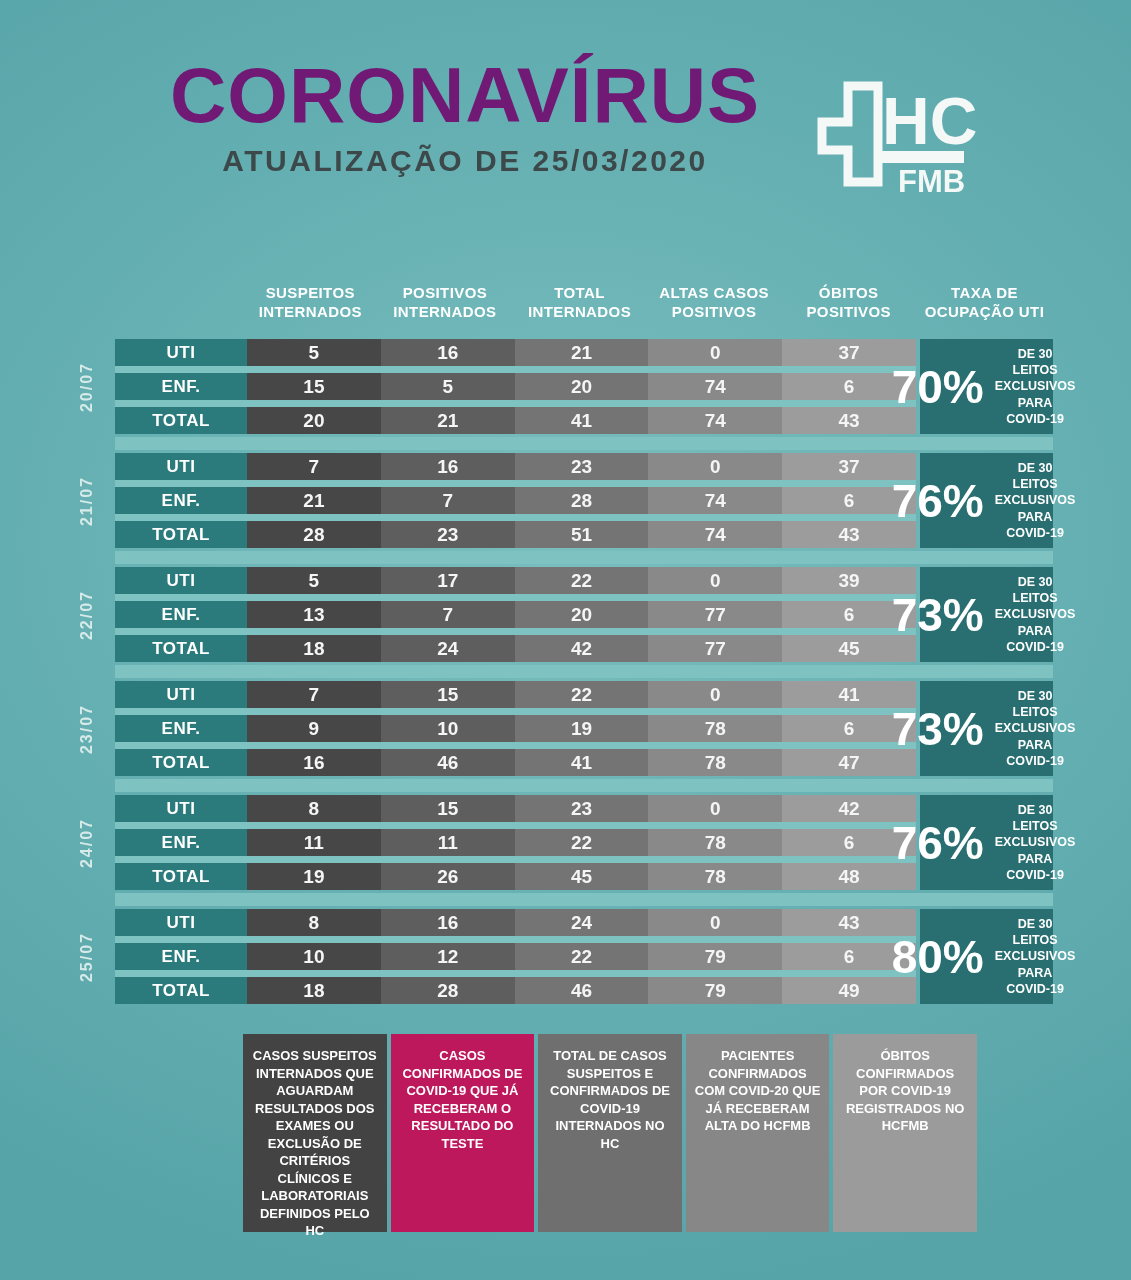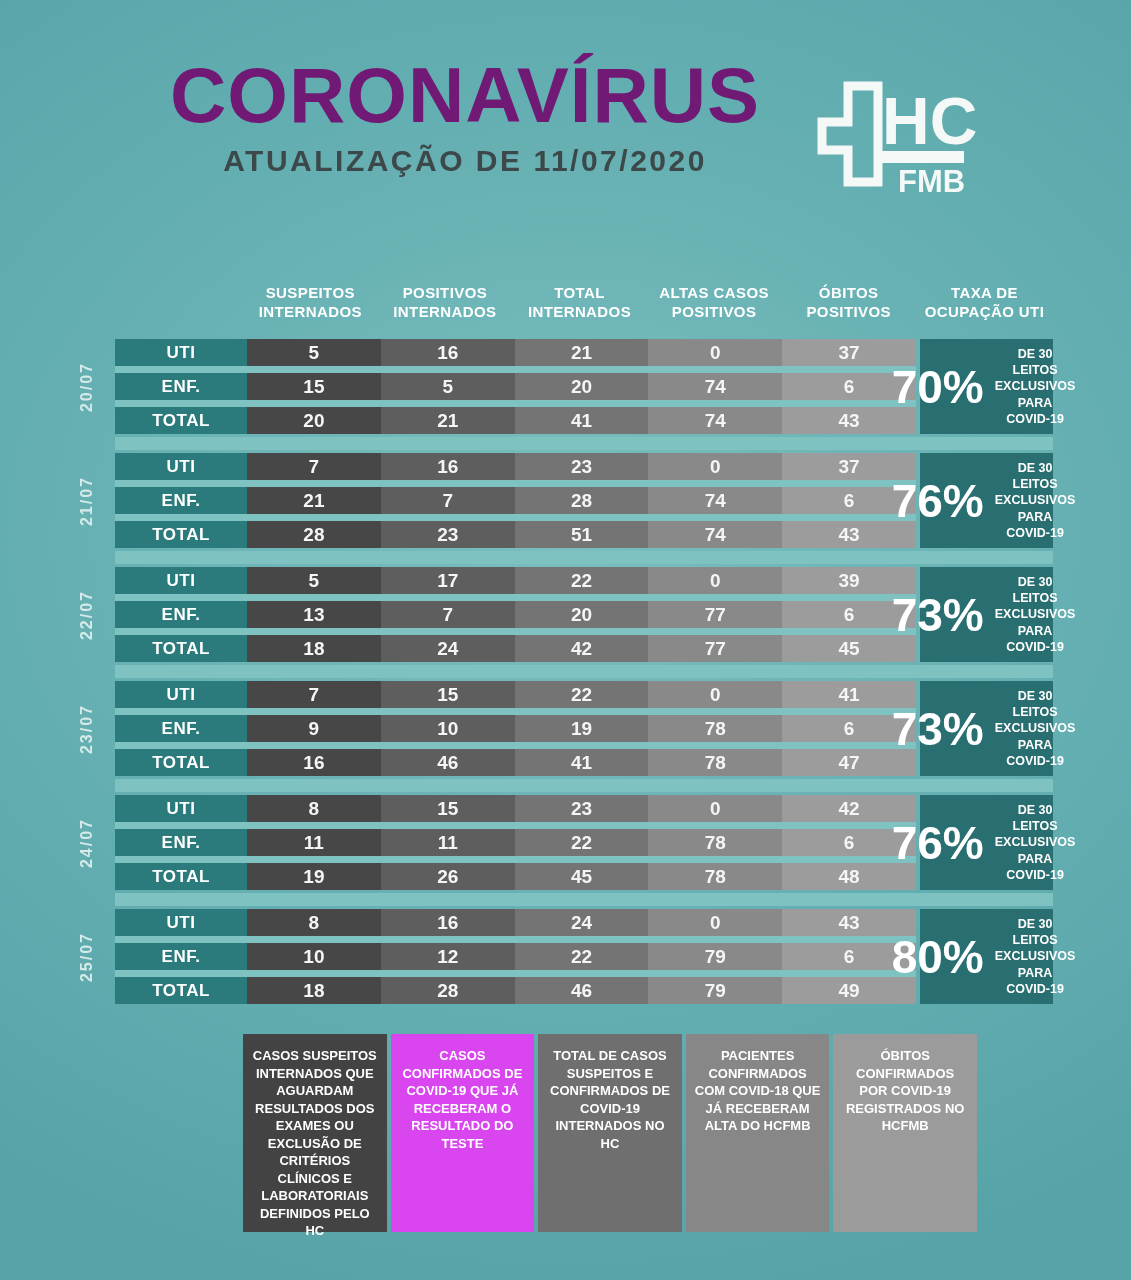--- a/index.html
+++ b/index.html
@@ -35,31 +35,31 @@
   .pct-col{width:133px;margin-left:4px;background:#296f71;color:#fff;text-align:center;
     display:flex;flex-direction:row;align-items:center;justify-content:center;gap:5px;}
   .pct-value{font-size:46px;font-weight:bold;line-height:1;}
   .pct-note{font-size:12.5px;font-weight:bold;line-height:1.3;padding:0 6px;}
   .sep{height:13px;background:#7ec2c1;margin:3px 0 3px 55px;width:938px;}
   
   .footnotes{margin-left:243px;margin-top:30px;width:734px;display:grid;
     grid-template-columns:repeat(5,1fr);gap:4px;}
   .fn{height:198px;box-sizing:border-box;padding:13px 7px;color:#fff;font-weight:bold;
     font-size:13px;line-height:1.35;text-align:center;}
-  .f0{background:#434343}.f1{background:#d946ef}.f2{background:#6f6f6f}.f3{background:#878787}.f4{background:#9b9b9b}
+  .f0{background:#434343}.f1{background:#be185d}.f2{background:#6f6f6f}.f3{background:#878787}.f4{background:#9b9b9b}
 </style>
 </head>
 <body>
 
 <div class="page">
 
   <div class="masthead">
     <div class="title-wrap">
       <h1 class="title">CORONAVÍRUS</h1>
-      <div class="subtitle">ATUALIZAÇÃO DE 11/07/2020</div>
+      <div class="subtitle">ATUALIZAÇÃO DE 25/03/2020</div>
     </div>
     <div class="logo">
       <svg viewBox="0 0 170 130" width="170" height="130">
         <path d="M38 10 h30 v96 h-30 v-32 h-26 v-28 h26 z" fill="none" stroke="#f4f8f7" stroke-width="9"></path>
         <rect x="66" y="75" width="88" height="12" fill="#f4f8f7"></rect>
         <text x="72" y="68" font-size="66" font-weight="bold" fill="#f4f8f7">HC</text>
         <text x="88" y="116" font-size="31" font-weight="bold" fill="#f4f8f7">FMB</text>
       </svg>
     </div>
   </div>
@@ -288,17 +288,17 @@
       <div class="pct-value">80%</div>
       <div class="pct-note">DE 30 LEITOS EXCLUSIVOS PARA COVID-19</div>
     </div>
   </div>
 </div>
 
   <div class="footnotes">
     <div class="fn f0">CASOS SUSPEITOS INTERNADOS QUE AGUARDAM RESULTADOS DOS EXAMES OU EXCLUSÃO DE CRITÉRIOS CLÍNICOS E LABORATORIAIS DEFINIDOS PELO HC</div>
     <div class="fn f1">CASOS CONFIRMADOS DE COVID-19 QUE JÁ RECEBERAM O RESULTADO DO TESTE</div>
     <div class="fn f2">TOTAL DE CASOS SUSPEITOS E CONFIRMADOS DE COVID-19 INTERNADOS NO HC</div>
-    <div class="fn f3">PACIENTES CONFIRMADOS COM COVID-18 QUE JÁ RECEBERAM ALTA DO HCFMB</div>
+    <div class="fn f3">PACIENTES CONFIRMADOS COM COVID-20 QUE JÁ RECEBERAM ALTA DO HCFMB</div>
     <div class="fn f4">ÓBITOS CONFIRMADOS POR COVID-19 REGISTRADOS NO HCFMB</div>
   </div>
 
 </div>
 
 </body></html>

